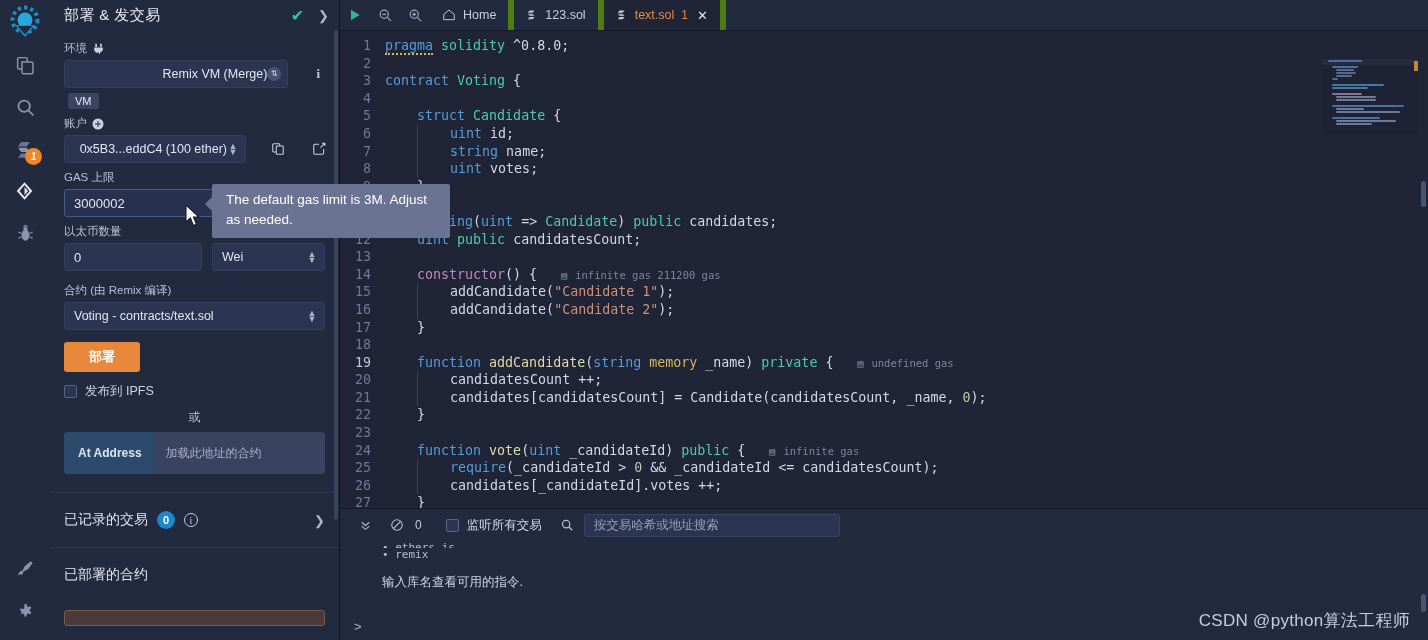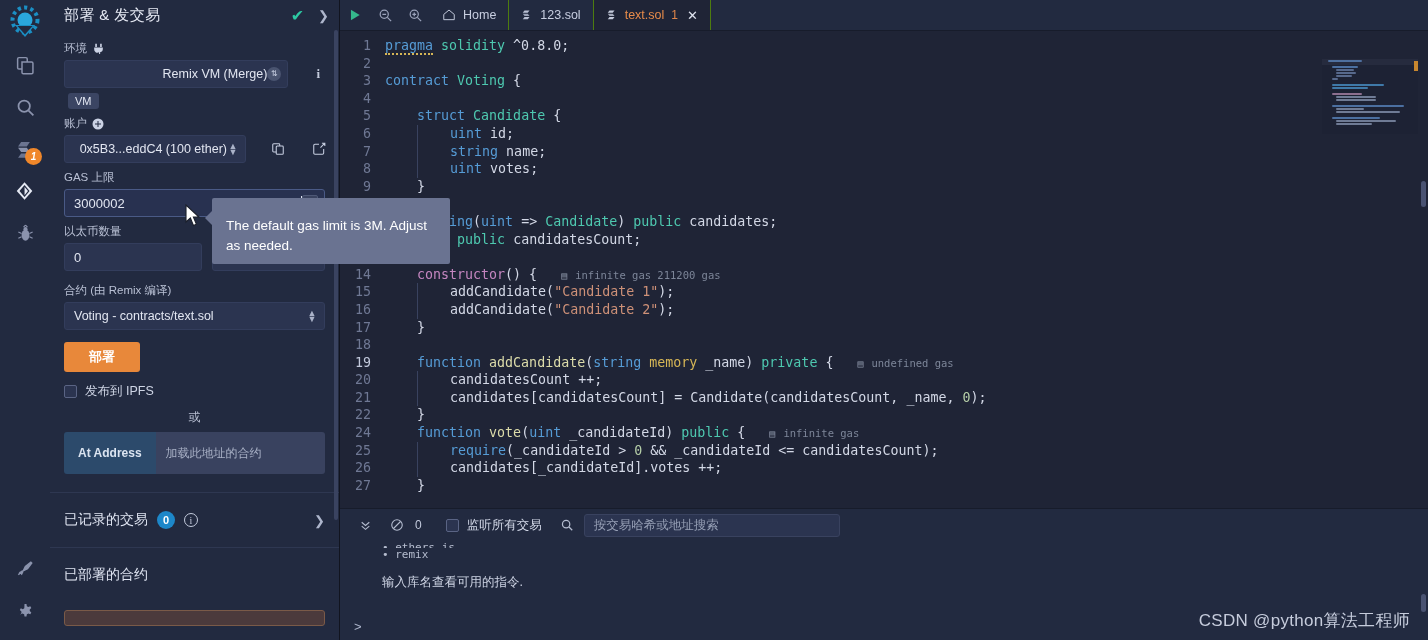--- a/index.html
+++ b/index.html
@@ -178,21 +178,21 @@
     border-bottom: 1px solid #171c2b; flex: 0 0 31px;
   }
   .tb-icon {
     width: 30px; display: flex; align-items: center; justify-content: center;
     color: #9aa2ba; cursor: pointer;
   }
   .tb-icon.play { color: #35b98c; }
   .tab {
     display: flex; align-items: center; gap: 7px; padding: 0 12px;
     font-size: 12.5px; color: #c8cee0; cursor: pointer;
-    border-right: 1px solid #4d7c0f;
+    border-right: 6px solid #4d7c0f;
   }
   .tab:first-of-type { border-left: 1px solid #171c2b; }
   .tab.active { background: #1f2436; color: #e78b4a; }
   .tab .sol-ic { color: #b9c0d4; display: inline-flex; }
   .tab.active .sol-ic { color: #c6ccdd; }
   .tab .num { color: #e0864a; font-size: 12px; }
   .tab .x { color: #dfe4f0; font-size: 13px; margin-left: 2px; }
   .tab .home-ic { color: #c1c8da; }
 
   .editor-wrap { flex: 1 1 auto; display: flex; position: relative; overflow: hidden; }
@@ -258,24 +258,24 @@
   .term-hint { font-family: "Liberation Sans", sans-serif; font-size: 12.5px; color: #ced4e4; padding: 12px 0 0 42px; }
   .term-prompt { position: absolute; left: 14px; bottom: 6px; color: #aeb6cc; font-size: 13px; }
   .watermark {
     position: absolute; right: 18px; bottom: 8px;
     font-size: 17px; color: #c6ccdc; letter-spacing: .3px;
   }
   .wm-scroll { position: absolute; right: 2px; bottom: 28px; width: 5px; height: 18px; background: #4a5372; border-radius: 3px; }
 
   
   .tooltip {
-    position: absolute; left: 212px; top: 198px; width: 238px;
+    position: absolute; left: 212px; top: 184px; width: 238px;
     background: #6a7391; color: #ffffff;
     font-size: 13.5px; line-height: 20px;
-    padding: 18px 10px 8px 14px; border-radius: 2px;
+    padding: 6px 10px 8px 14px; border-radius: 2px;
     z-index: 50;
   }
   .tooltip:after {
     content: ""; position: absolute; left: -7px; top: 13px;
     border-top: 7px solid transparent; border-bottom: 7px solid transparent;
     border-right: 7px solid #6a7391;
   }
   .cursor { position: absolute; left: 185px; top: 204px; z-index: 60; }
 </style>
 </head>
@@ -537,20 +537,21 @@
         <div class="line"><span class="ln">13</span><span class="code"> </span></div>
         <div class="line"><span class="ln">14</span><span class="code">    <span class="kw2">constructor</span>() {   <span class="gas-ic">▤</span> <span class="gas-hint">infinite gas 211200 gas</span></span></div>
         <div class="line"><span class="ln">15</span><span class="code">    <span class="guide"></span>    addCandidate(<span class="str">"Candidate 1"</span>);</span></div>
         <div class="line"><span class="ln">16</span><span class="code">    <span class="guide"></span>    addCandidate(<span class="str">"Candidate 2"</span>);</span></div>
         <div class="line"><span class="ln">17</span><span class="code">    }</span></div>
         <div class="line"><span class="ln">18</span><span class="code"> </span></div>
         <div class="line cur"><span class="ln">19</span><span class="code">    <span class="kw">function</span> <span class="fn">addCandidate</span>(<span class="kw">string</span> <span class="mem">memory</span> _name) <span class="ty">private</span> {   <span class="gas-ic">▤</span> <span class="gas-hint">undefined gas</span></span></div>
         <div class="line"><span class="ln">20</span><span class="code">    <span class="guide"></span>    candidatesCount ++;</span></div>
         <div class="line"><span class="ln">21</span><span class="code">    <span class="guide"></span>    candidates[candidatesCount] = <span class="op">Candidate</span>(candidatesCount, _name, <span class="num2">0</span>);</span></div>
         <div class="line"><span class="ln">22</span><span class="code">    }</span></div>
+        <div class="line"><span class="ln">23</span><span class="code"> </span></div>
         <div class="line"><span class="ln">24</span><span class="code">    <span class="kw">function</span> <span class="fn">vote</span>(<span class="kw">uint</span> _candidateId) <span class="ty">public</span> {   <span class="gas-ic">▤</span> <span class="gas-hint">infinite gas</span></span></div>
         <div class="line"><span class="ln">25</span><span class="code">    <span class="guide"></span>    <span class="kw">require</span>(_candidateId &gt; <span class="num2">0</span> &amp;&amp; _candidateId &lt;= candidatesCount);</span></div>
         <div class="line"><span class="ln">26</span><span class="code">    <span class="guide"></span>    candidates[_candidateId].votes ++;</span></div>
         <div class="line"><span class="ln">27</span><span class="code">    }</span></div>
 
         <div class="minimap">
           <div class="mm-slider"></div>
           <div class="mm-line" style="width:34px;background:#4b6fa0"></div>
           <div class="mm-line" style="width:0"></div>
           <div class="mm-line" style="width:26px;background:#4b6fa0;margin-left:10px"></div>

